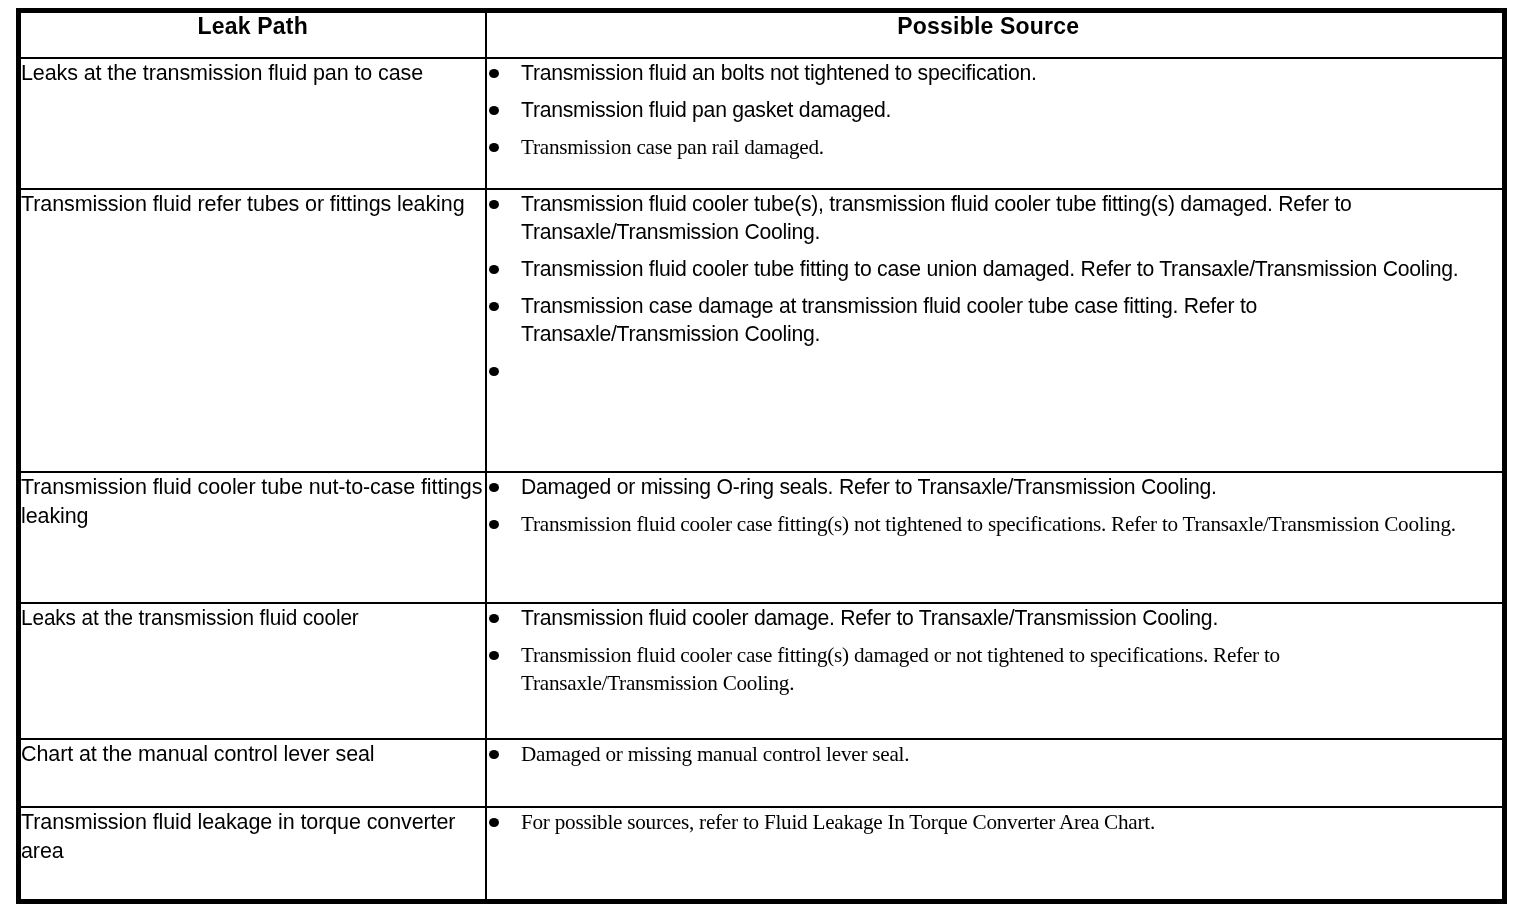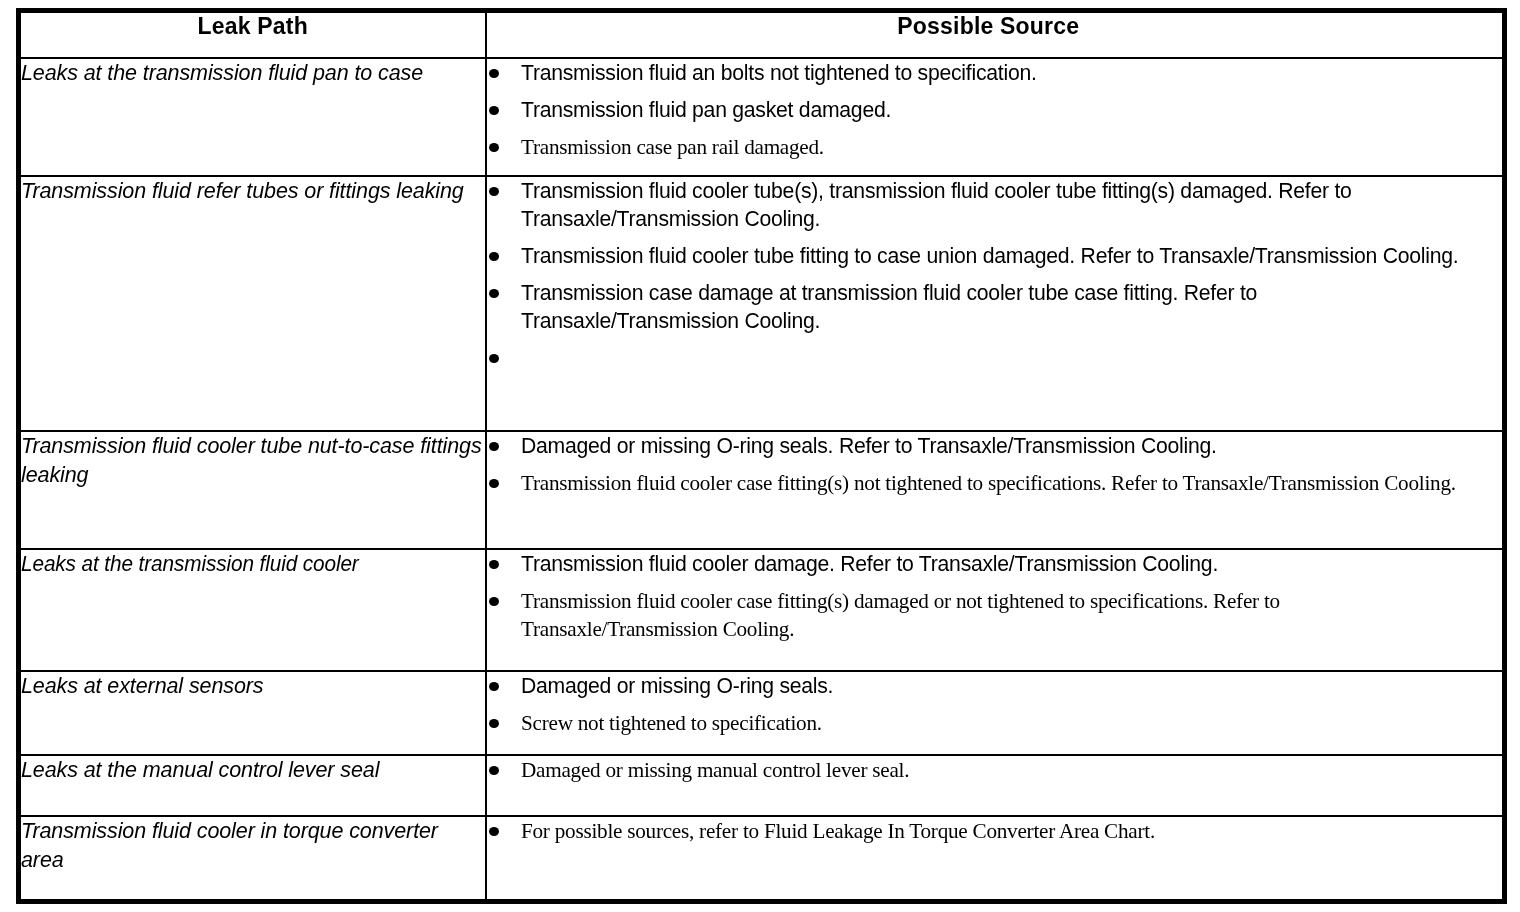--- a/index.html
+++ b/index.html
@@ -53,21 +53,20 @@
     height: 44px;
     padding: 9px 0 6px 0;
     border-bottom: 4px solid #000;
   }
   thead th .hdr-txt { display: inline-block; }
   thead th.h-right .hdr-txt { transform: translateX(-6px); }
 
   
   td.path-cell {
     padding: 10px 8px 8px 8px;
-    font-style: italic;
   }
   .path-txt {
     font-size: 21.5px;
     line-height: 29px;
     letter-spacing: -0.1px;
   }
   
   .path-txt.cond {
     transform: scaleX(0.965);
     transform-origin: left top;
@@ -184,47 +183,36 @@
           <div class="path-txt cond">Leaks at the transmission fluid cooler</div>
         </td>
         <td class="src-cell">
           <ul class="src-list">
             <li><span class="bullet"></span><span class="src-txt">Transmission fluid cooler damage. Refer to Transaxle/Transmission Cooling.</span></li>
             <li><span class="bullet"></span><span class="src-txt">Transmission fluid cooler case fitting(s) damaged or not tightened to specifications. Refer to Transaxle/Transmission Cooling.</span></li>
           </ul>
         </td>
       </tr>
 
-      <tr class="r5">
-        <td class="path-cell">
-          <div class="path-txt">Leaks at external sensors</div>
-        </td>
-        <td class="src-cell">
-          <ul class="src-list">
-            <li><span class="bullet"></span><span class="src-txt">Damaged or missing O-ring seals.</span></li>
-            <li><span class="bullet"></span><span class="src-txt">Screw not tightened to specification.</span></li>
-          </ul>
-        </td>
-      </tr>
 
       <tr class="r6">
         <td class="path-cell">
-          <div class="path-txt">Leaks at the manual control lever seal</div>
+          <div class="path-txt">Chart at the manual control lever seal</div>
         </td>
         <td class="src-cell">
           <ul class="src-list">
             <li><span class="bullet"></span><span class="src-txt">Damaged or missing manual control lever seal.</span></li>
           </ul>
         </td>
       </tr>
 
 
       <tr class="r8">
         <td class="path-cell">
-          <div class="path-txt">Transmission fluid cooler in torque converter area</div>
+          <div class="path-txt">Transmission fluid leakage in torque converter area</div>
         </td>
         <td class="src-cell">
           <ul class="src-list">
             <li><span class="bullet"></span><span class="src-txt">For possible sources, refer to Fluid Leakage In Torque Converter Area Chart.</span></li>
           </ul>
         </td>
       </tr>
 
     </tbody>
   </table>

